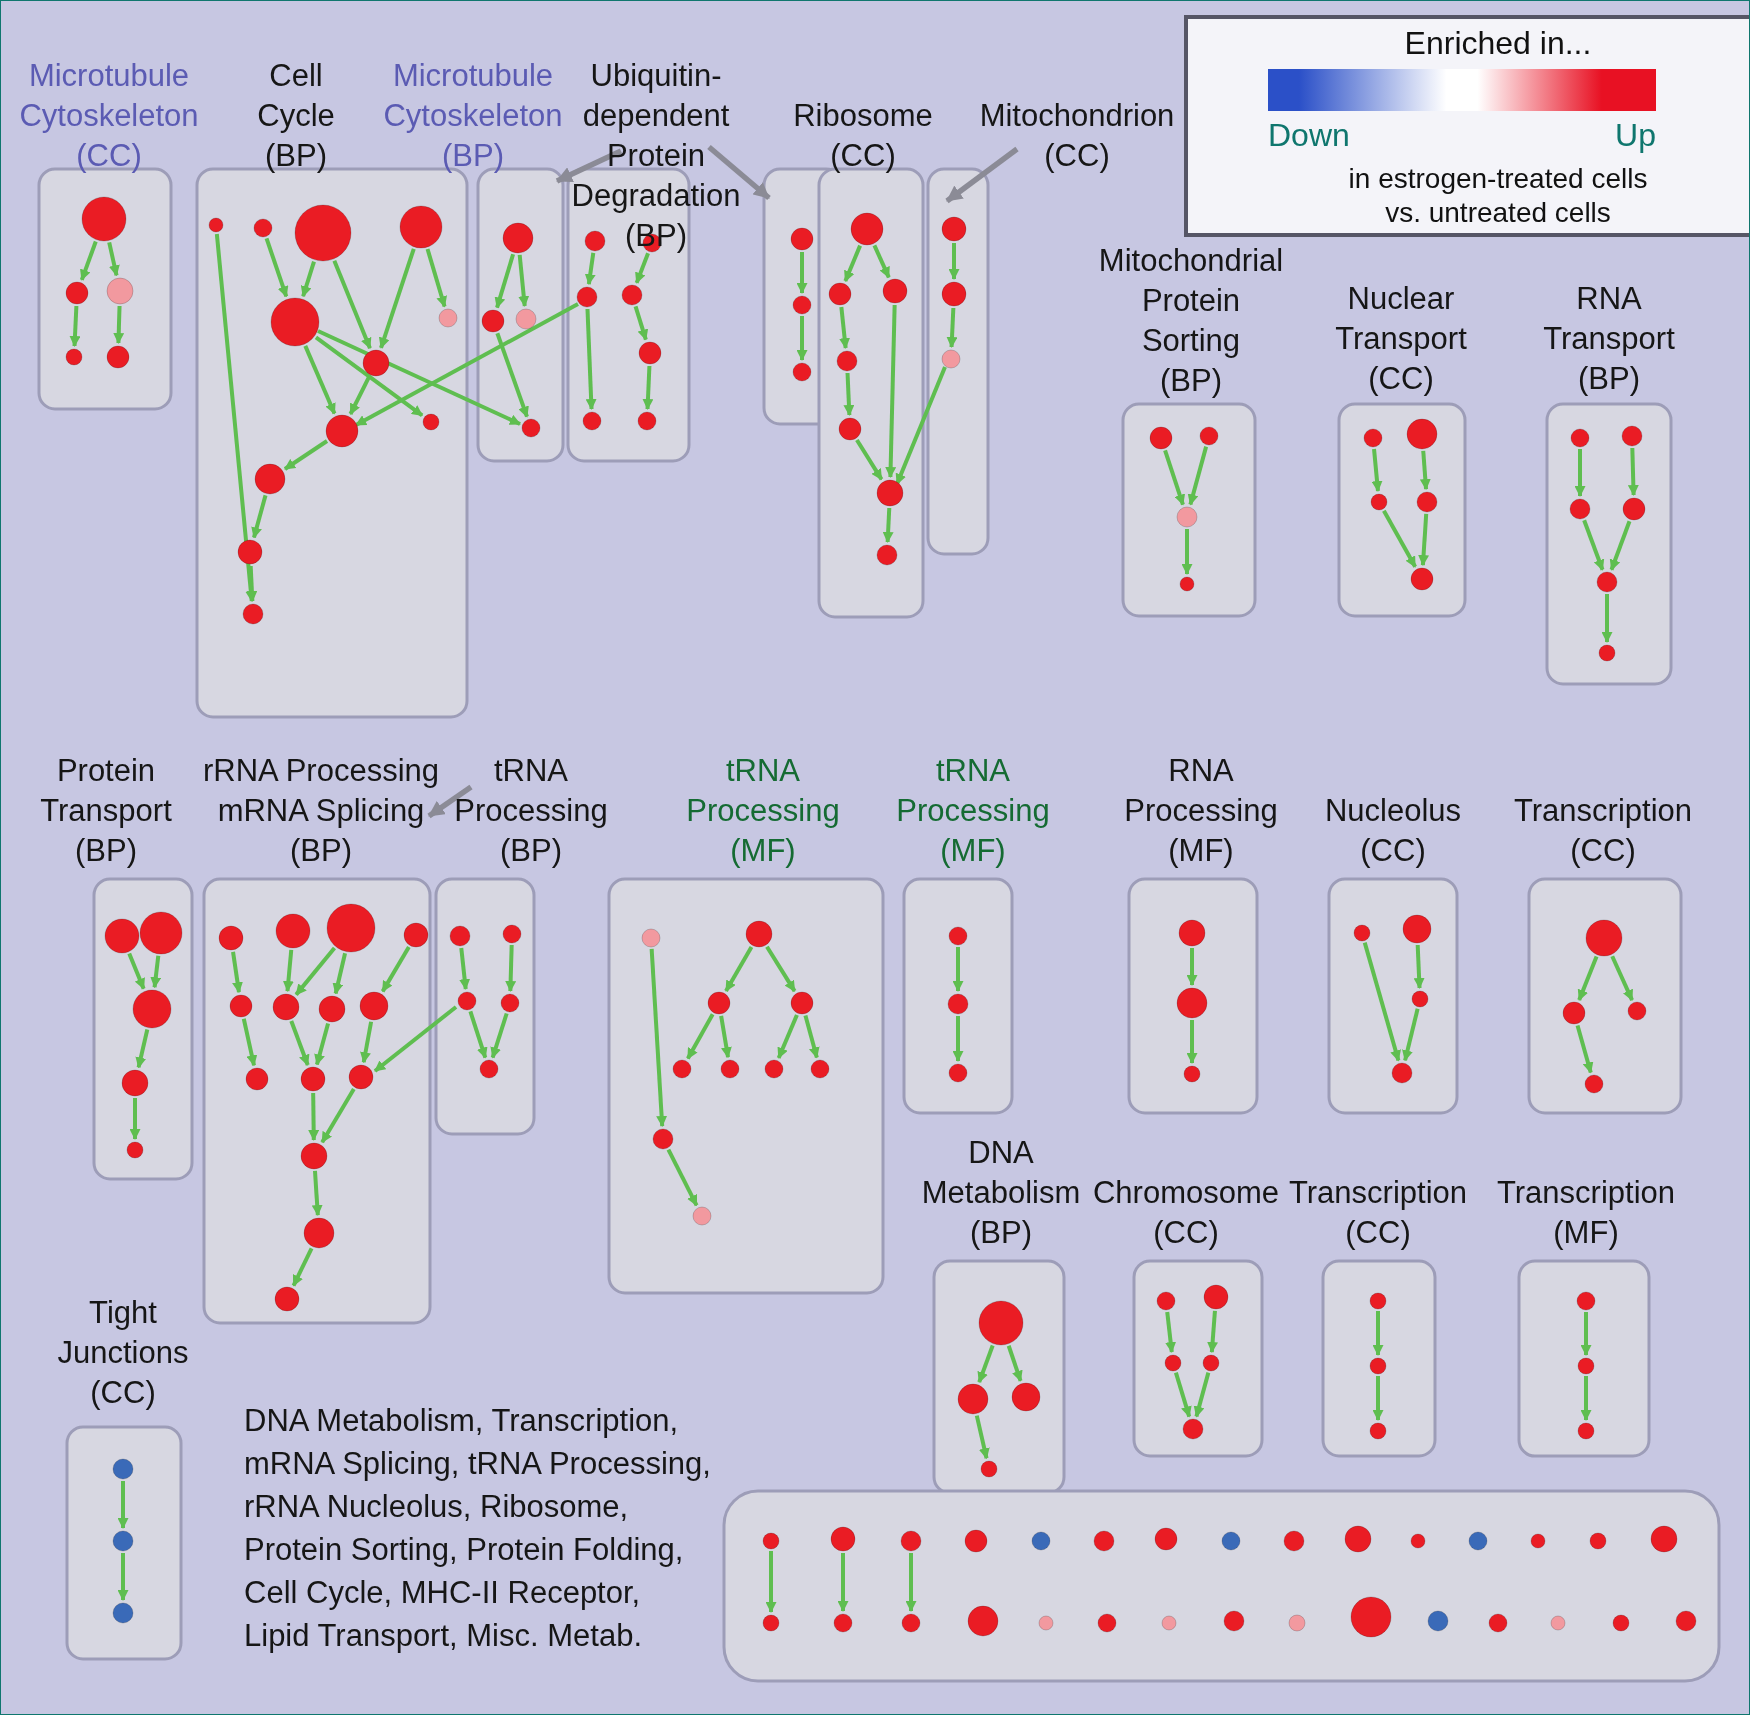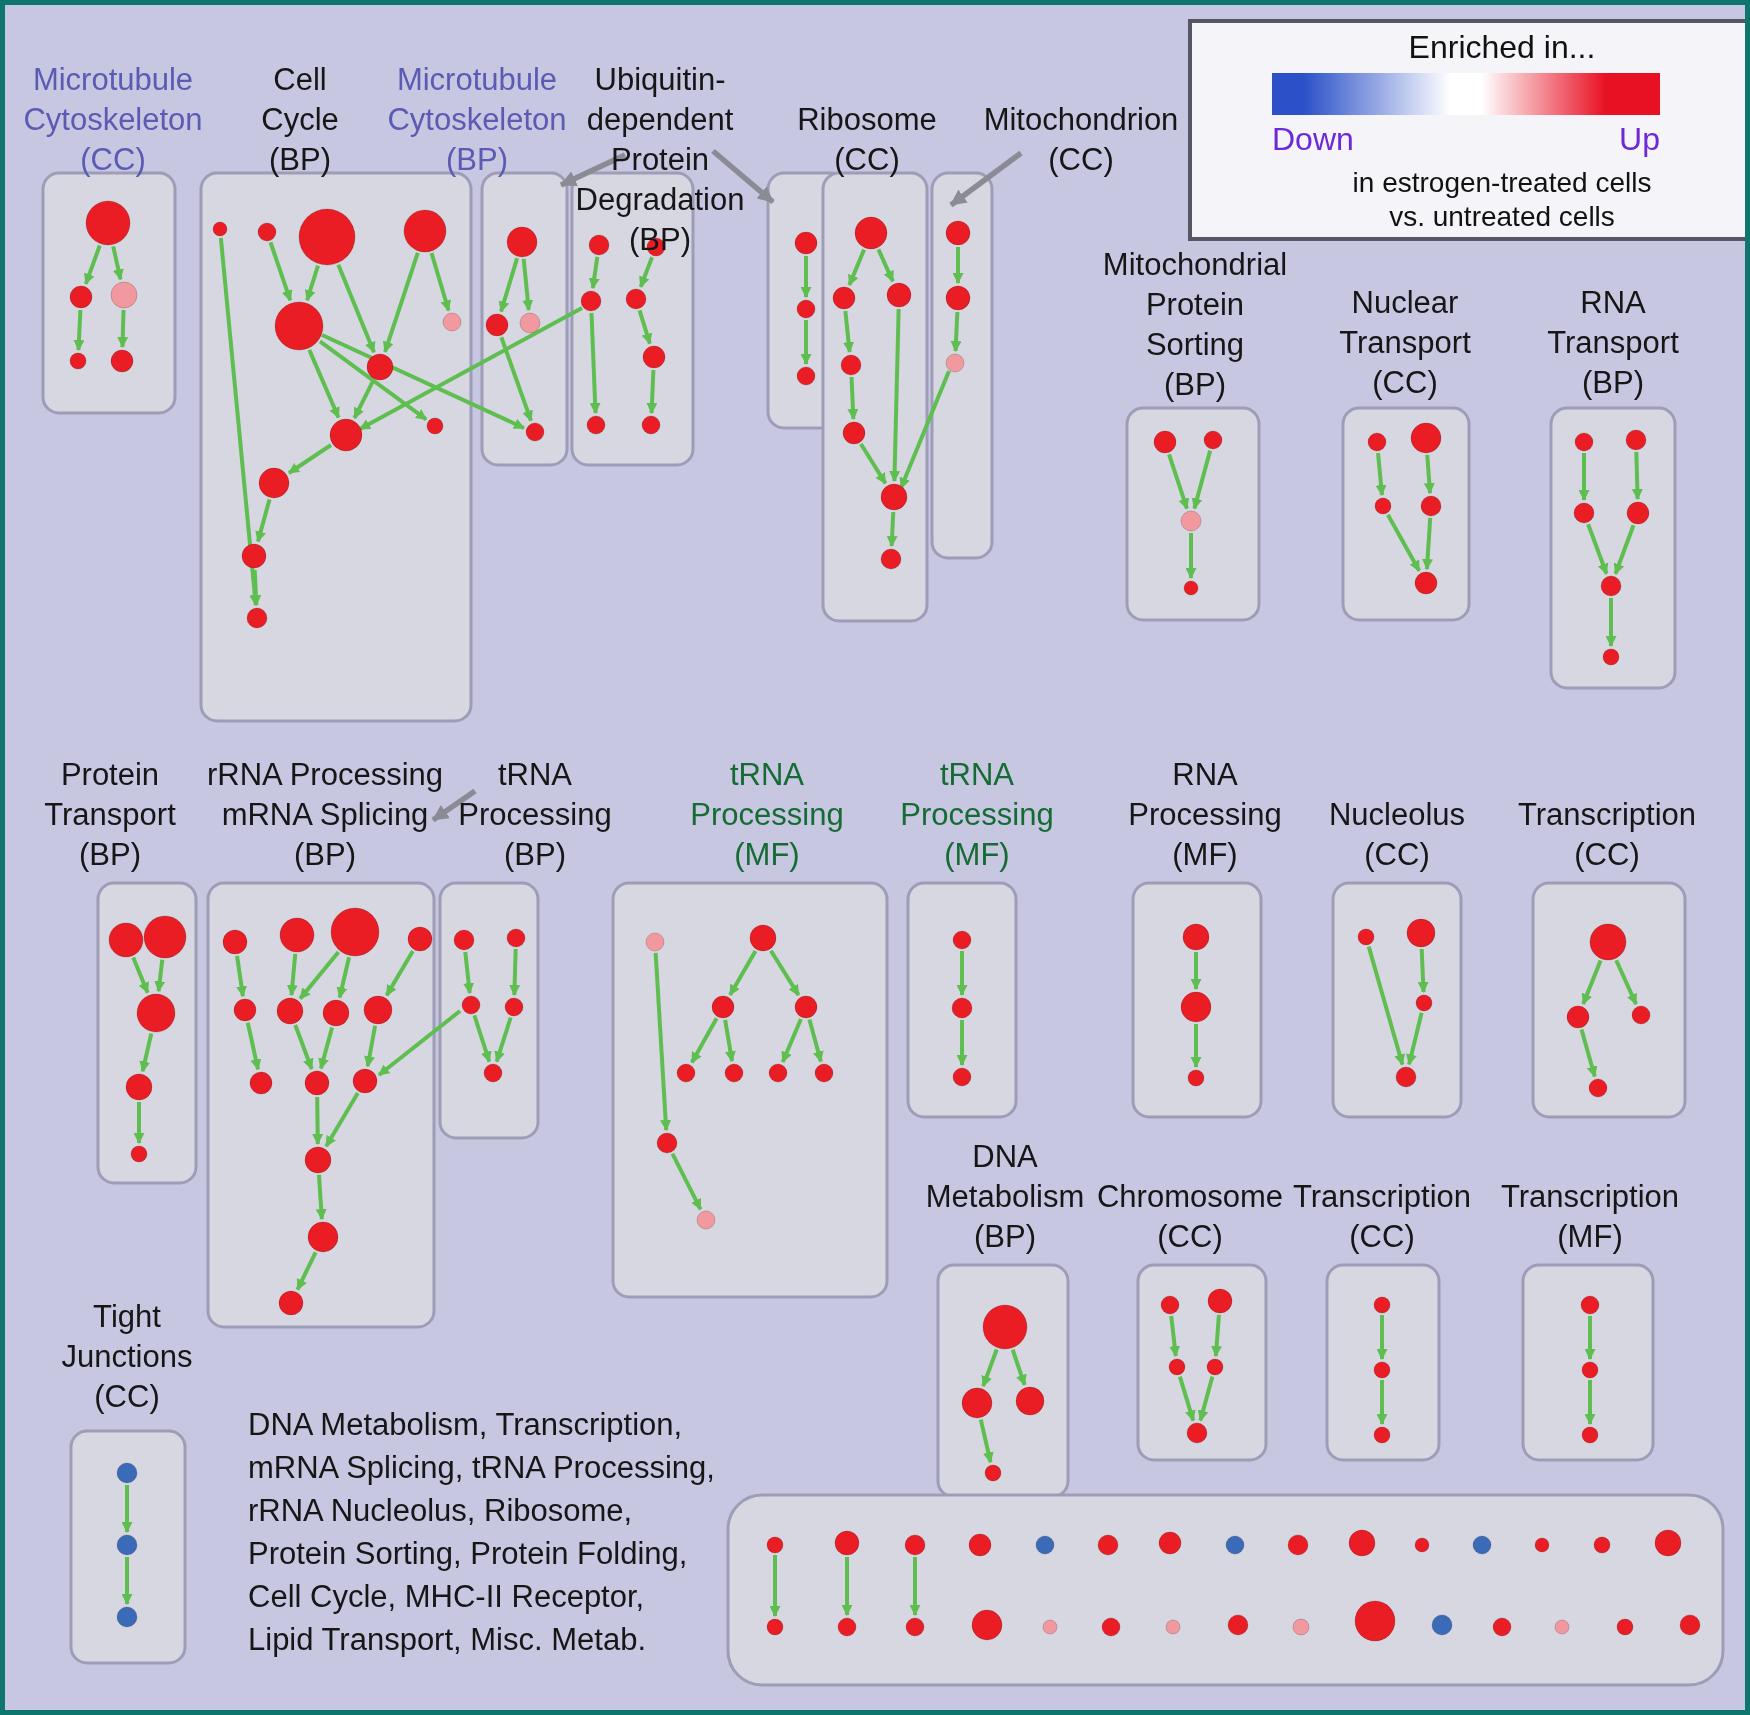--- a/index.html
+++ b/index.html
@@ -1,30 +1,30 @@
 <!DOCTYPE html>
 <html><head>
 <meta charset="utf-8">
 <style>
   html,body{margin:0;padding:0;background:#9a9ab0;}
   #figure{position:relative;width:1750px;height:1715px;background:#c7c7e2;
-    border:5px solid #0f766e;box-sizing:border-box;overflow:hidden;
+    border:1px solid #0f766e;box-sizing:border-box;overflow:hidden;
     font-family:"Liberation Sans",sans-serif;}
   #net{position:absolute;left:0;top:0;z-index:1;}
   #labels{position:absolute;left:0;top:0;width:100%;height:100%;z-index:2;pointer-events:none;}
   .cluster-label{position:absolute;transform:translateX(-50%);text-align:center;
     font-size:31px;line-height:40px;color:#161616;white-space:nowrap;}
   .cluster-label.blue{color:#5b5bb3;}
   .cluster-label.green{color:#156b33;}
   .legend{position:absolute;left:1183px;top:14px;width:628px;height:222px;
     background:#f4f4f9;border:4px solid #565666;box-sizing:border-box;z-index:3;}
   .legend-title{position:absolute;top:6px;width:100%;text-align:center;font-size:32px;color:#111;}
   .legend-gradient{position:absolute;left:80px;top:50px;width:388px;height:42px;}
   .legend-downup{position:absolute;left:80px;top:98px;width:388px;display:flex;
-    justify-content:space-between;font-size:32px;color:#6d28d9;}
+    justify-content:space-between;font-size:32px;color:#0f766e;}
   .legend-sub1{position:absolute;top:144px;width:100%;text-align:center;font-size:28px;color:#111;}
   .legend-sub2{position:absolute;top:178px;width:100%;text-align:center;font-size:28px;color:#111;}
   #misc-text{position:absolute;left:243px;top:1398px;font-size:31px;line-height:43px;
     color:#161616;z-index:2;}
 </style>
 </head>
 <body>
 
 <div id="figure">
 

